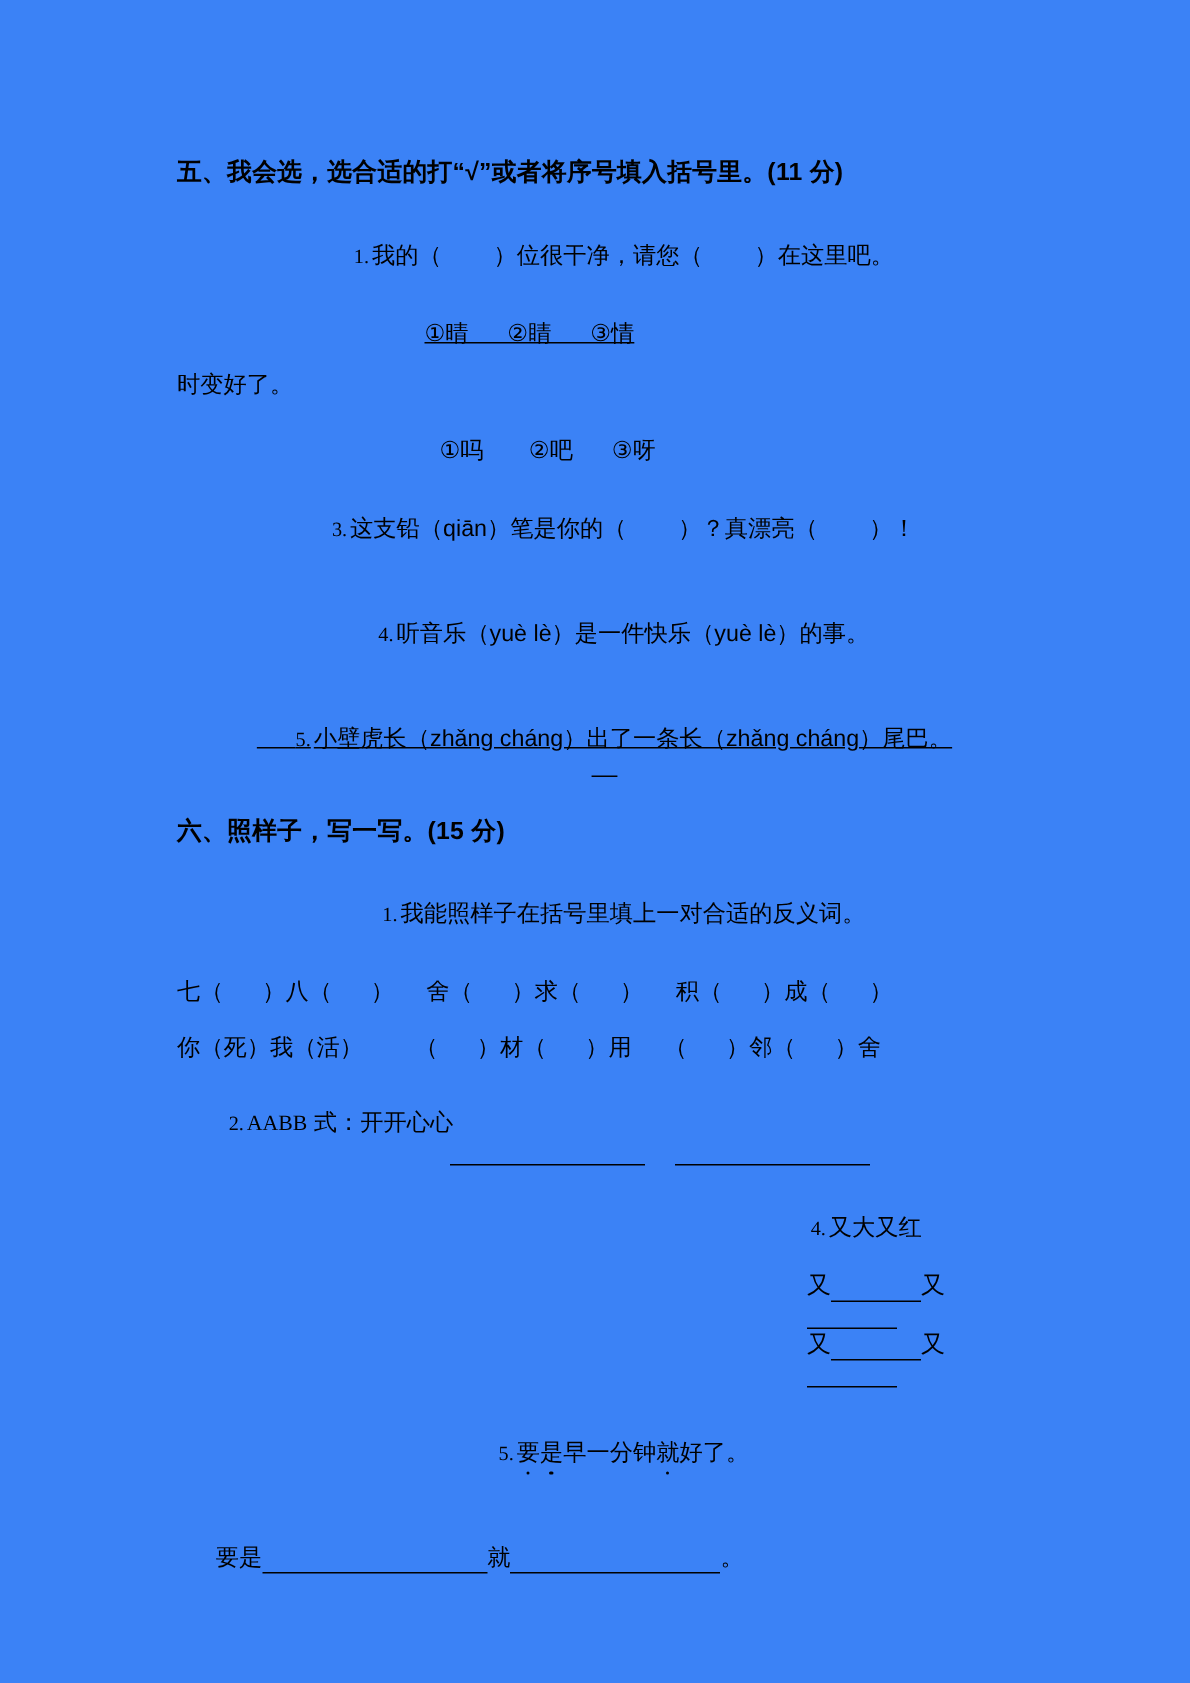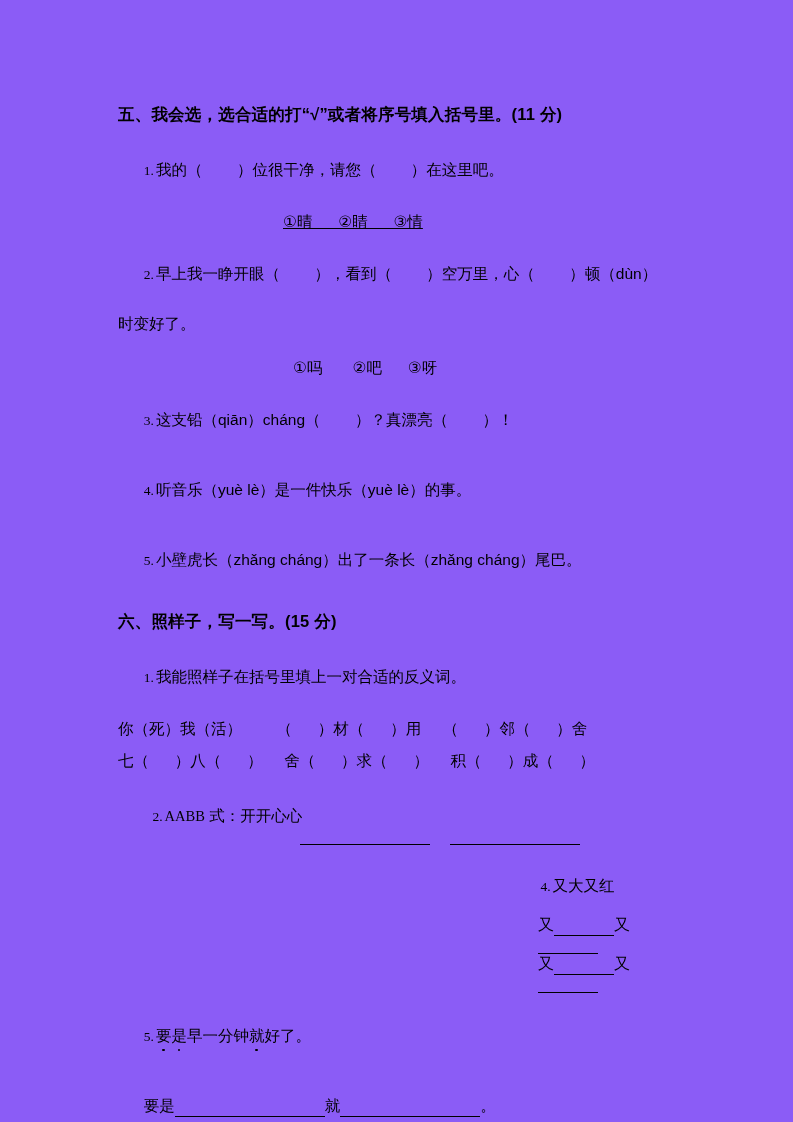--- a/index.html
+++ b/index.html
@@ -13,21 +13,21 @@
     font-family: "Liberation Sans", "DejaVu Sans", sans-serif;
     color: #000000;
     position: relative;
     overflow: hidden;
   }
   .page {
     position: absolute;
     left: 0; top: 0;
     width: 793px;
     height: 1122px;
-    background: #8b5cf6;
+    background: #3b82f6;
   }
   .sheet {
     position: absolute;
     left: 118px;
     top: 104px;
     width: 570px;
   }
 
   .sec-head {
     font-size: 16.5px;
@@ -50,20 +50,21 @@
     font-size: 13.5px;
     font-family: "Liberation Serif", "DejaVu Serif", serif;
     margin-right: 2px;
   }
 
   .q {
     font-size: 15.5px;
     white-space: pre;
     margin-bottom: 13px;
     display: block;
+    text-align: center;
   }
   .q.tight { margin-bottom: 11px; }
 
   .cont {
     font-size: 15.5px;
     white-space: pre;
     margin-bottom: 23px;
   }
 
   
@@ -122,47 +123,44 @@
 
     <div class="sec-head">五、我会选，选合适的打“√”或者将序号填入括号里。(11 分)</div>
 
 
     <div class="q">
       <span class="qnum">1.</span><span>我的（        ）位很干净，请您（        ）在这里吧。</span>
     </div>
 
     <div class="opts opts-b">①晴      ②睛      ③情</div>
 
-    <div class="q tight">
-      <span class="qnum">2.</span><span>早上我一睁开眼（        ），看到（        ）空万里，心（        ）顿（dùn）</span>
-    </div>
     <div class="cont">时变好了。</div>
 
     <div class="opts opts-c">①吗       ②吧      ③呀</div>
 
     <div class="q">
-      <span class="qnum">3.</span><span>这支铅（qiān）cháng（        ）？真漂亮（        ）！</span>
+      <span class="qnum">3.</span><span>这支铅（qiān）笔是你的（        ）？真漂亮（        ）！</span>
     </div>
 
     <div class="q">
       <span class="qnum">4.</span><span>听音乐（yuè lè）是一件快乐（yuè lè）的事。</span>
     </div>
 
-    <div class="q" style="margin-bottom:22px;">
+    <div class="q" style="margin-bottom:22px;text-decoration:underline;">
       <span class="qnum">5.</span><span>小壁虎长（zhǎng cháng）出了一条长（zhǎng cháng）尾巴。</span>
     </div>
 
     <div class="sec-head">六、照样子，写一写。(15 分)</div>
 
     <div class="q">
       <span class="qnum">1.</span><span>我能照样子在括号里填上一对合适的反义词。</span>
     </div>
 
+    <div class="antonym-row" style="margin-bottom:16px;">七（      ）八（      ）     舍（      ）求（      ）     积（      ）成（      ）</div>
     <div class="antonym-row">你（死）我（活）        （      ）材（      ）用     （      ）邻（      ）舍</div>
-    <div class="antonym-row" style="margin-bottom:16px;">七（      ）八（      ）     舍（      ）求（      ）     积（      ）成（      ）</div>
 
     <div class="row-aabb">
       <div class="lbl">
         <span class="qnum">2.</span><span class="mono-abbr">AABB</span><span> 式：开开心心</span>
       </div>
       <div class="slot1"><span class="ul u130"></span></div>
       <div class="slot2"><span class="ul u130"></span></div>
     </div>
 
 

